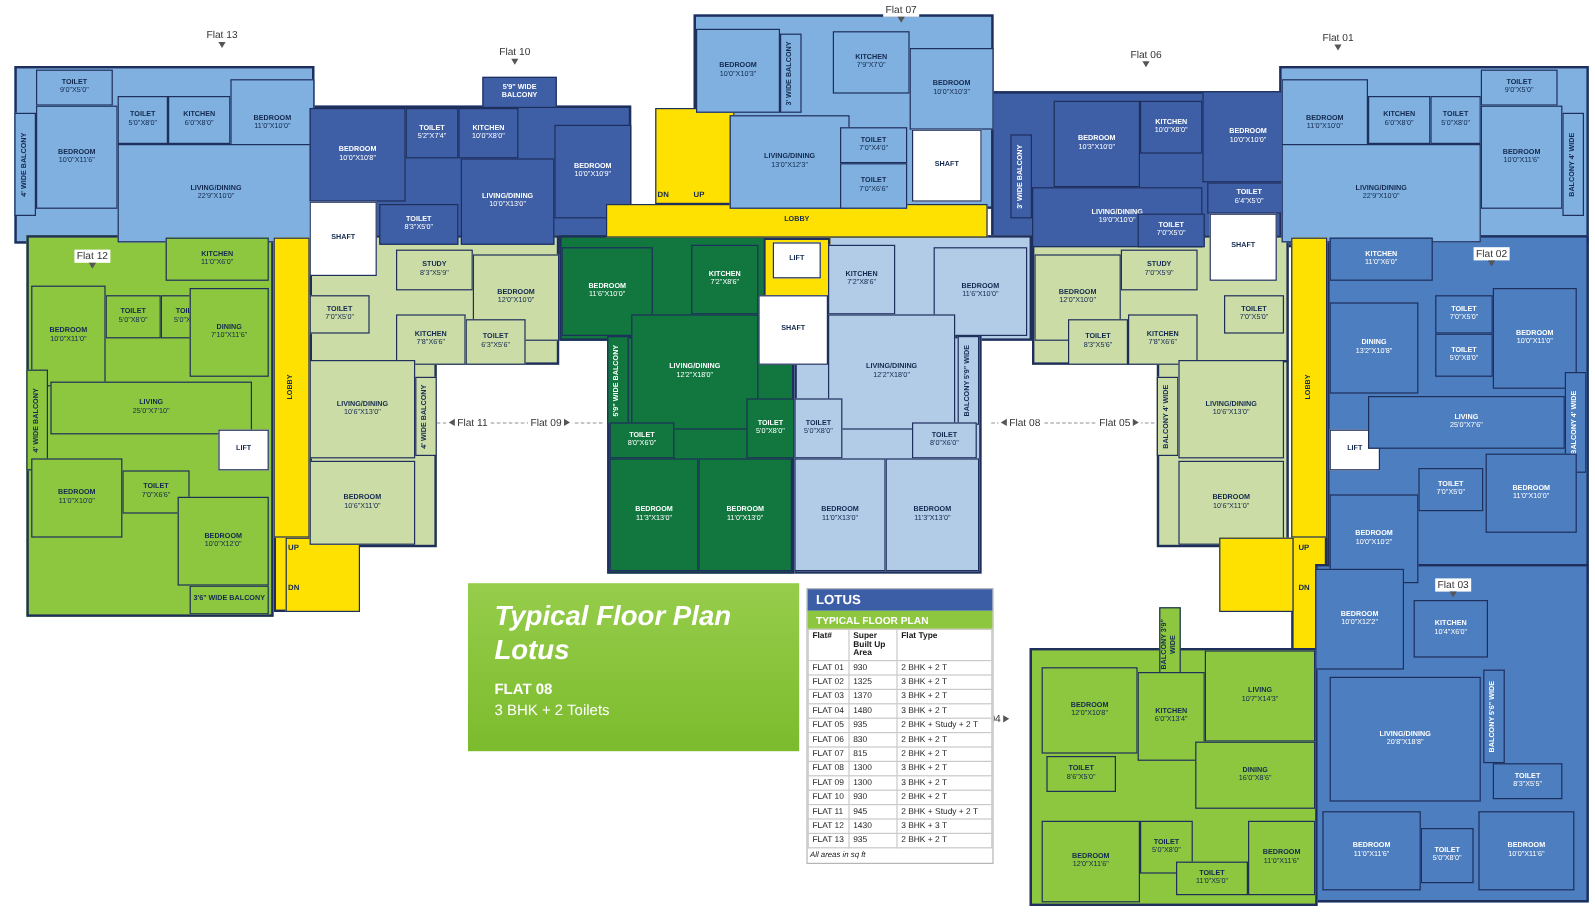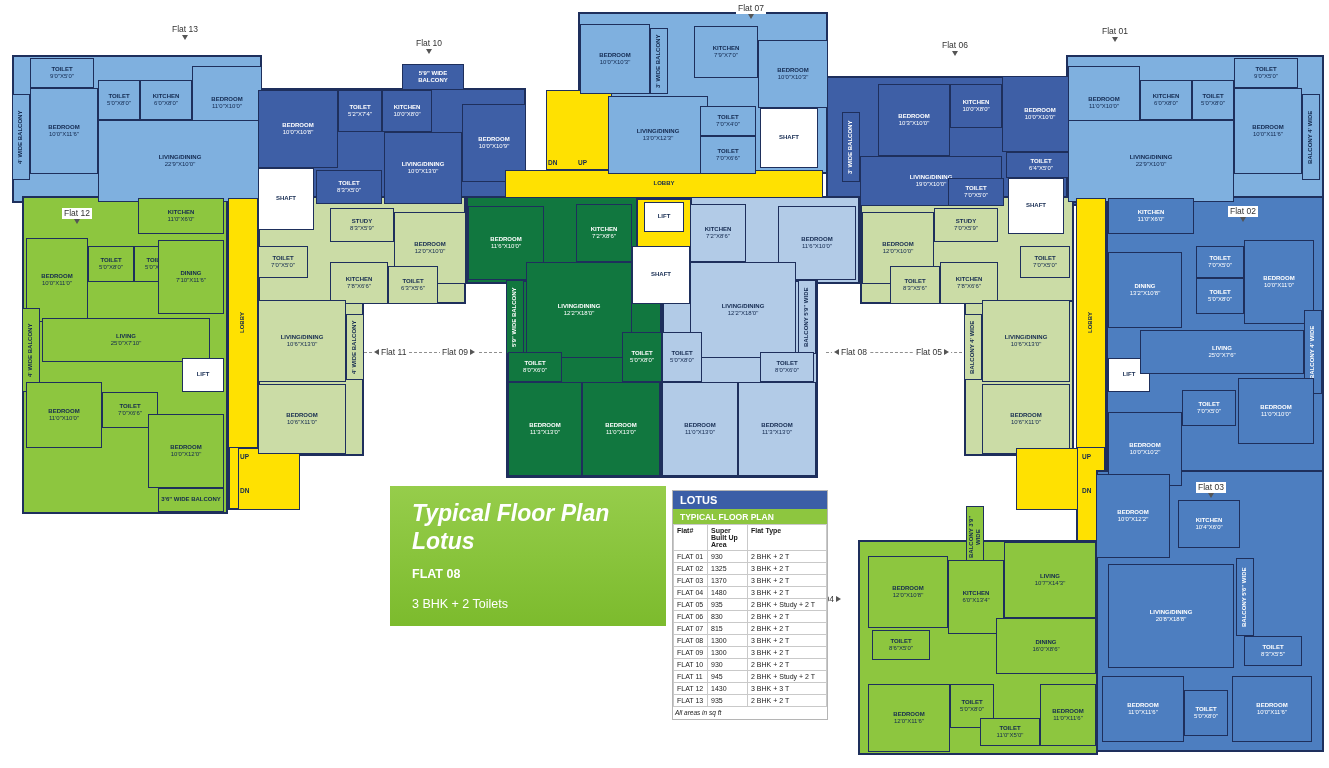--- a/index.html
+++ b/index.html
@@ -31,21 +31,21 @@
              font-size:8.5px; color:#333; background:#fff; padding:1px 2px; line-height:1; }
   .arr-down { position:absolute; left:50%; bottom:-5px; transform:translateX(-50%); width:0; height:0;
               border-left:3px solid transparent; border-right:3px solid transparent; border-top:5px solid #555; }
   .arr-left { width:0; height:0; border-top:3px solid transparent; border-bottom:3px solid transparent; border-right:5px solid #555; }
   .arr-right{ width:0; height:0; border-top:3px solid transparent; border-bottom:3px solid transparent; border-left:5px solid #555; }
 
   #titlebox { position:absolute; left:390px; top:486px; width:276px; height:140px; z-index:10;
               background:linear-gradient(180deg,#96cd4b,#7cbb2d); color:#fff; padding:14px 22px; }
   #titlebox .t1 { font-size:23px; font-style:italic; font-weight:700; line-height:1.2; }
   #titlebox .t3 { margin-top:12px; font-size:12.5px; font-weight:700; }
-  #titlebox .t4 { font-size:12.5px; margin-top:16px; }
+  #titlebox .t4 { font-size:12.5px; margin-top:4px; }
 
   #legend { position:absolute; left:672px; top:490px; width:156px; z-index:10; background:#fff;
             border:1px solid #b5b5b5; color:#1a1a1a; }
   #legend .hdr1 { background:#3b5ea7; color:#fff; font-size:11px; font-weight:700; padding:3px 7px; }
   #legend .hdr2 { background:#8dc63f; color:#fff; font-size:8.5px; font-weight:700; padding:2.5px 7px; }
   #legend table { border-collapse:collapse; width:100%; }
   #legend th, #legend td { border:1px solid #c9c9c9; padding:2px 3px; text-align:left; font-size:7px; vertical-align:top; }
   #legend th { font-weight:700; }
   #legend th:nth-child(1), #legend td:nth-child(1) { width:34px; }
   #legend th:nth-child(2), #legend td:nth-child(2) { width:40px; }

